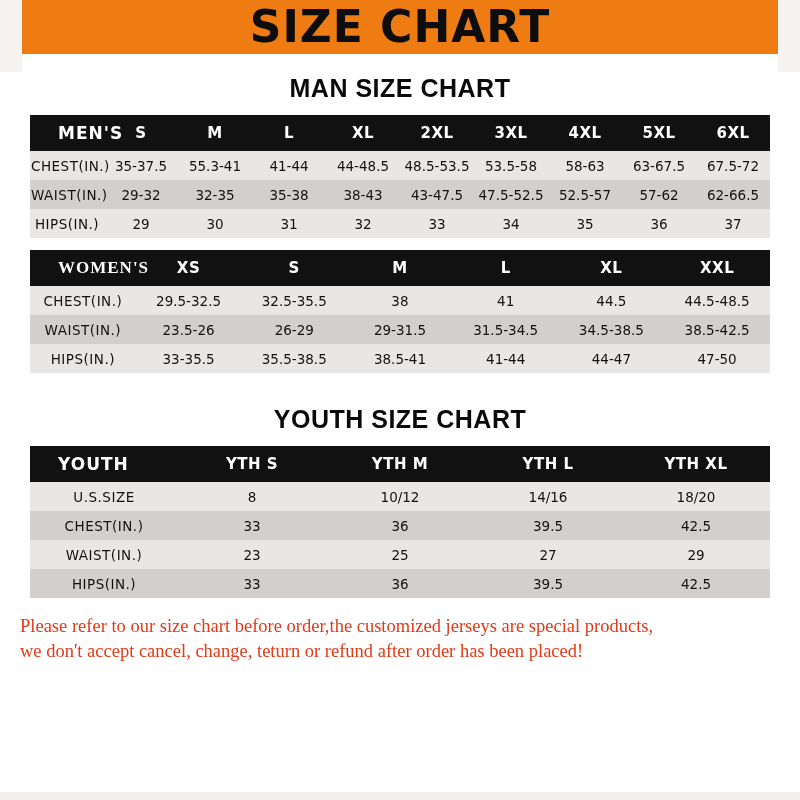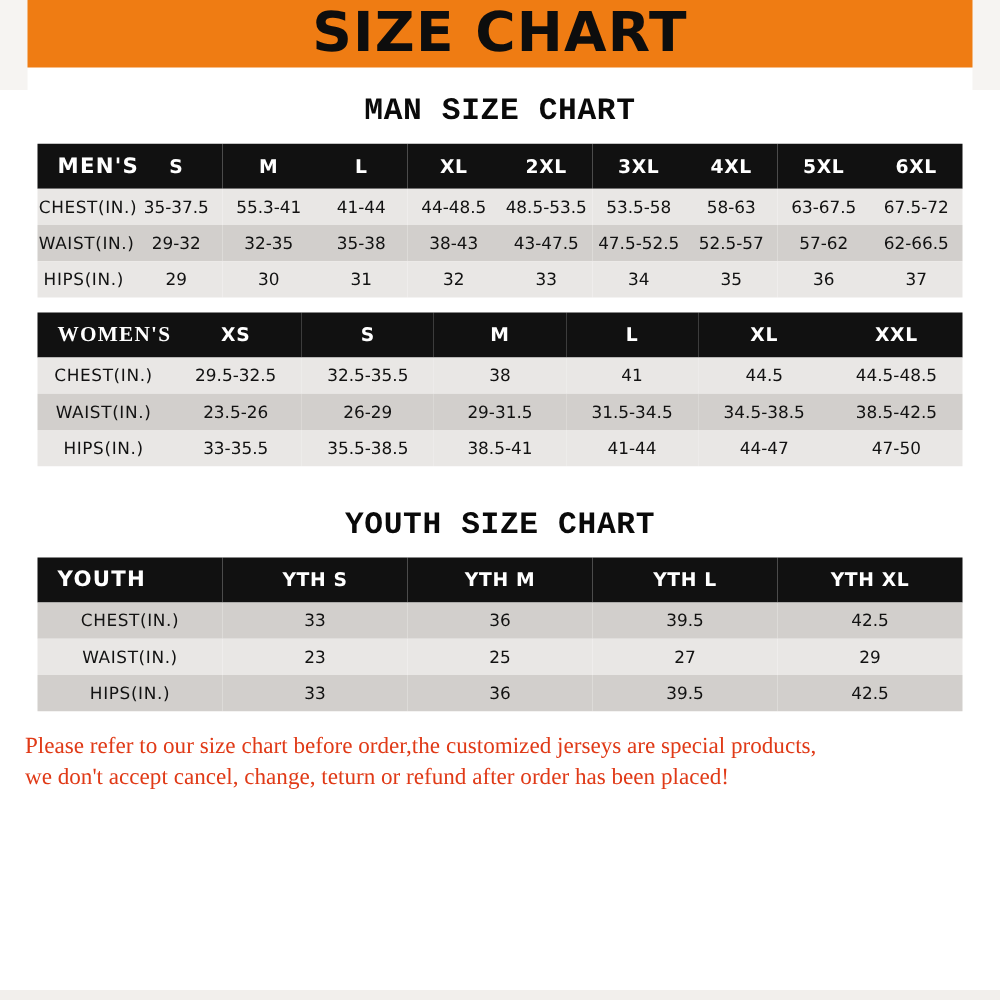--- a/index.html
+++ b/index.html
@@ -43,21 +43,21 @@
     font-weight: bold;
     font-size: 44px;
     letter-spacing: 1px;
     color: #0d0d0d;
     text-align: center;
     line-height: 1;
   }
   
   .section-title {
     text-align: center;
-    font-family: Liberation Mono, monospace;
+    font-family: Liberation Sans, sans-serif;
     font-weight: bold;
     font-size: 25px;
     color: #0a0a0a;
     letter-spacing: 0.5px;
   }
   .sec-man   { margin-top: 20px; }
   .sec-women { margin-top: 22px; }
   .sec-youth { margin-top: 32px; }
 
   
@@ -81,21 +81,21 @@
   }
   table.size-table thead th {
     color: #ffffff;
     font-weight: bold;
     font-size: 15px;
     height: 34px;
     letter-spacing: 0.5px;
   }
   table.size-table thead th.first-col {
     text-align: left;
-    padding-left: 16px;
+    padding-left: 28px;
     font-size: 17px;
     letter-spacing: 1px;
   }
   
   table.size-table tbody td {
     font-size: 13.5px;
     color: #121212;
     height: 27px;
   }
   table.size-table tbody tr.row-light { background: #e9e7e5; }
@@ -256,20 +256,27 @@
       <thead>
         <tr>
           <th class="first-col">YOUTH</th>
           <th>YTH S</th>
           <th>YTH M</th>
           <th>YTH L</th>
           <th>YTH XL</th>
         </tr>
       </thead>
       <tbody>
+        <tr class="row-light">
+          <td class="first-col">U.S.SIZE</td>
+          <td>8</td>
+          <td>10/12</td>
+          <td>14/16</td>
+          <td>18/20</td>
+        </tr>
         <tr class="row-dark">
           <td class="first-col">CHEST(IN.)</td>
           <td>33</td>
           <td>36</td>
           <td>39.5</td>
           <td>42.5</td>
         </tr>
         <tr class="row-light">
           <td class="first-col">WAIST(IN.)</td>
           <td>23</td>

